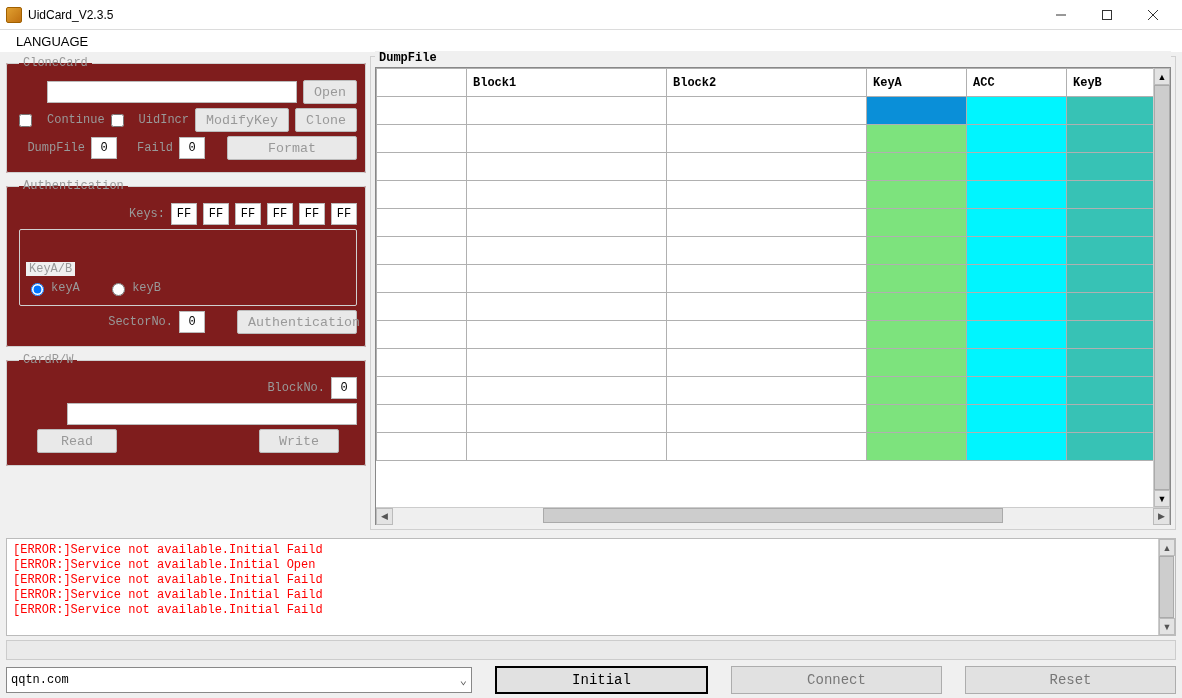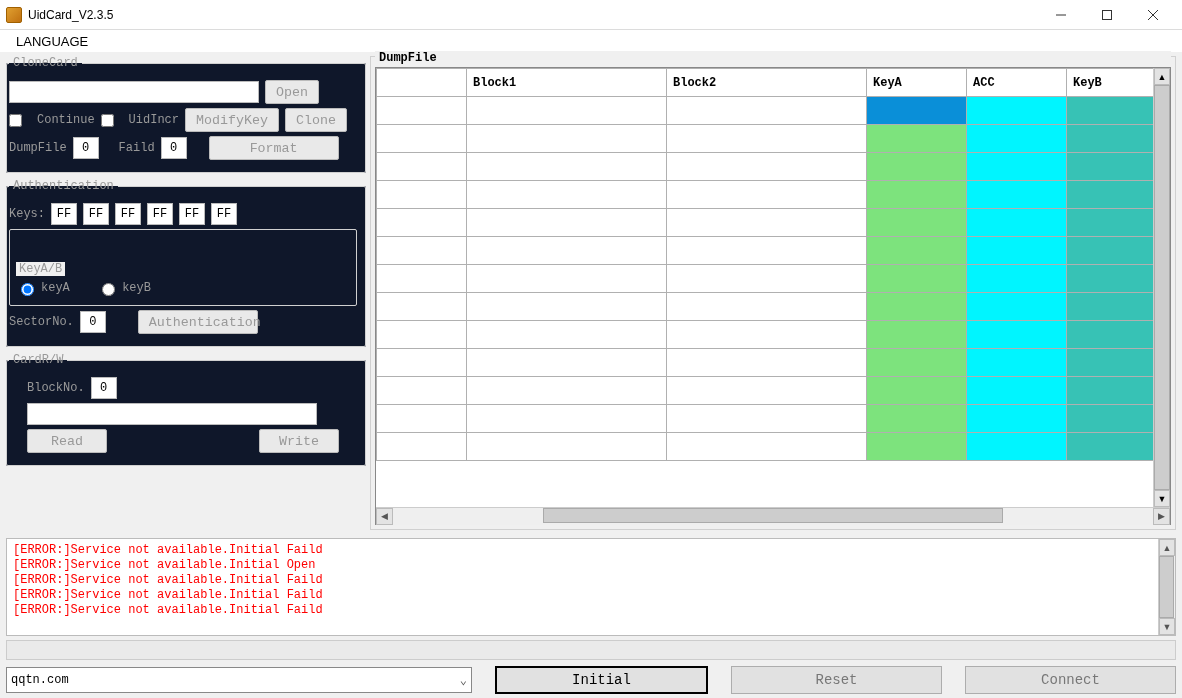--- a/index.html
+++ b/index.html
@@ -35,26 +35,26 @@
   .winbtn svg { width:10px; height:10px; }
   .menubar {
     height:22px; background:#fff; display:flex; align-items:center; padding:0 10px; font-size:13px;
   }
   .menubar-item { padding:0 6px; }
   .main-area {
     flex:1; display:flex; background:#f0f0f0; padding:4px 6px 4px 6px; gap:4px; min-height:0;
   }
   .left-col { width:360px; display:flex; flex-direction:column; gap:6px; }
   fieldset.group {
-    border:1px solid #d0d0d0; border-radius:2px; background:#0f172a; padding:6px 8px 8px 2px; margin:0;
+    border:1px solid #d0d0d0; border-radius:2px; background:#7f1d1d; padding:6px 8px 8px 12px; margin:0;
   }
   fieldset.group > legend {
     color:#999; font-family: "Courier New", monospace; font-size:12px; padding:0 4px;
   }
-  .row { display:flex; align-items:center; gap:6px; margin:4px 0; }
+  .row { display:flex; align-items:center; gap:6px; margin:4px 0;justify-content:flex-end; }
   .mono { font-family:"Courier New", monospace; color:#999; }
   input[type=text].field, input.small {
     border:1px solid #bbb; background:#fff; height:22px; padding:0 4px; font-family:"Courier New", monospace; font-size:12px;
   }
   input[type=text].field { width:210px; }
   button.btn {
     height:24px; padding:0 10px; background:#e9e9e9; border:1px solid #bbb; border-radius:2px;
     font-family:"Courier New", monospace; color:#999; cursor:pointer;
   }
   button.btn.wider { width:130px; }
@@ -377,15 +377,15 @@
 </div>
 
 <div class="status-strip"></div>
 
 <div class="bottom-bar">
   <div class="combo">
     <span>qqtn.com</span>
     <span class="drop">⌄</span>
   </div>
   <div class="bigbtn primary">Initial</div>
+  <div class="bigbtn">Connect</div>
   <div class="bigbtn">Reset</div>
-  <div class="bigbtn">Connect</div>
 </div>
 
 </body></html>

